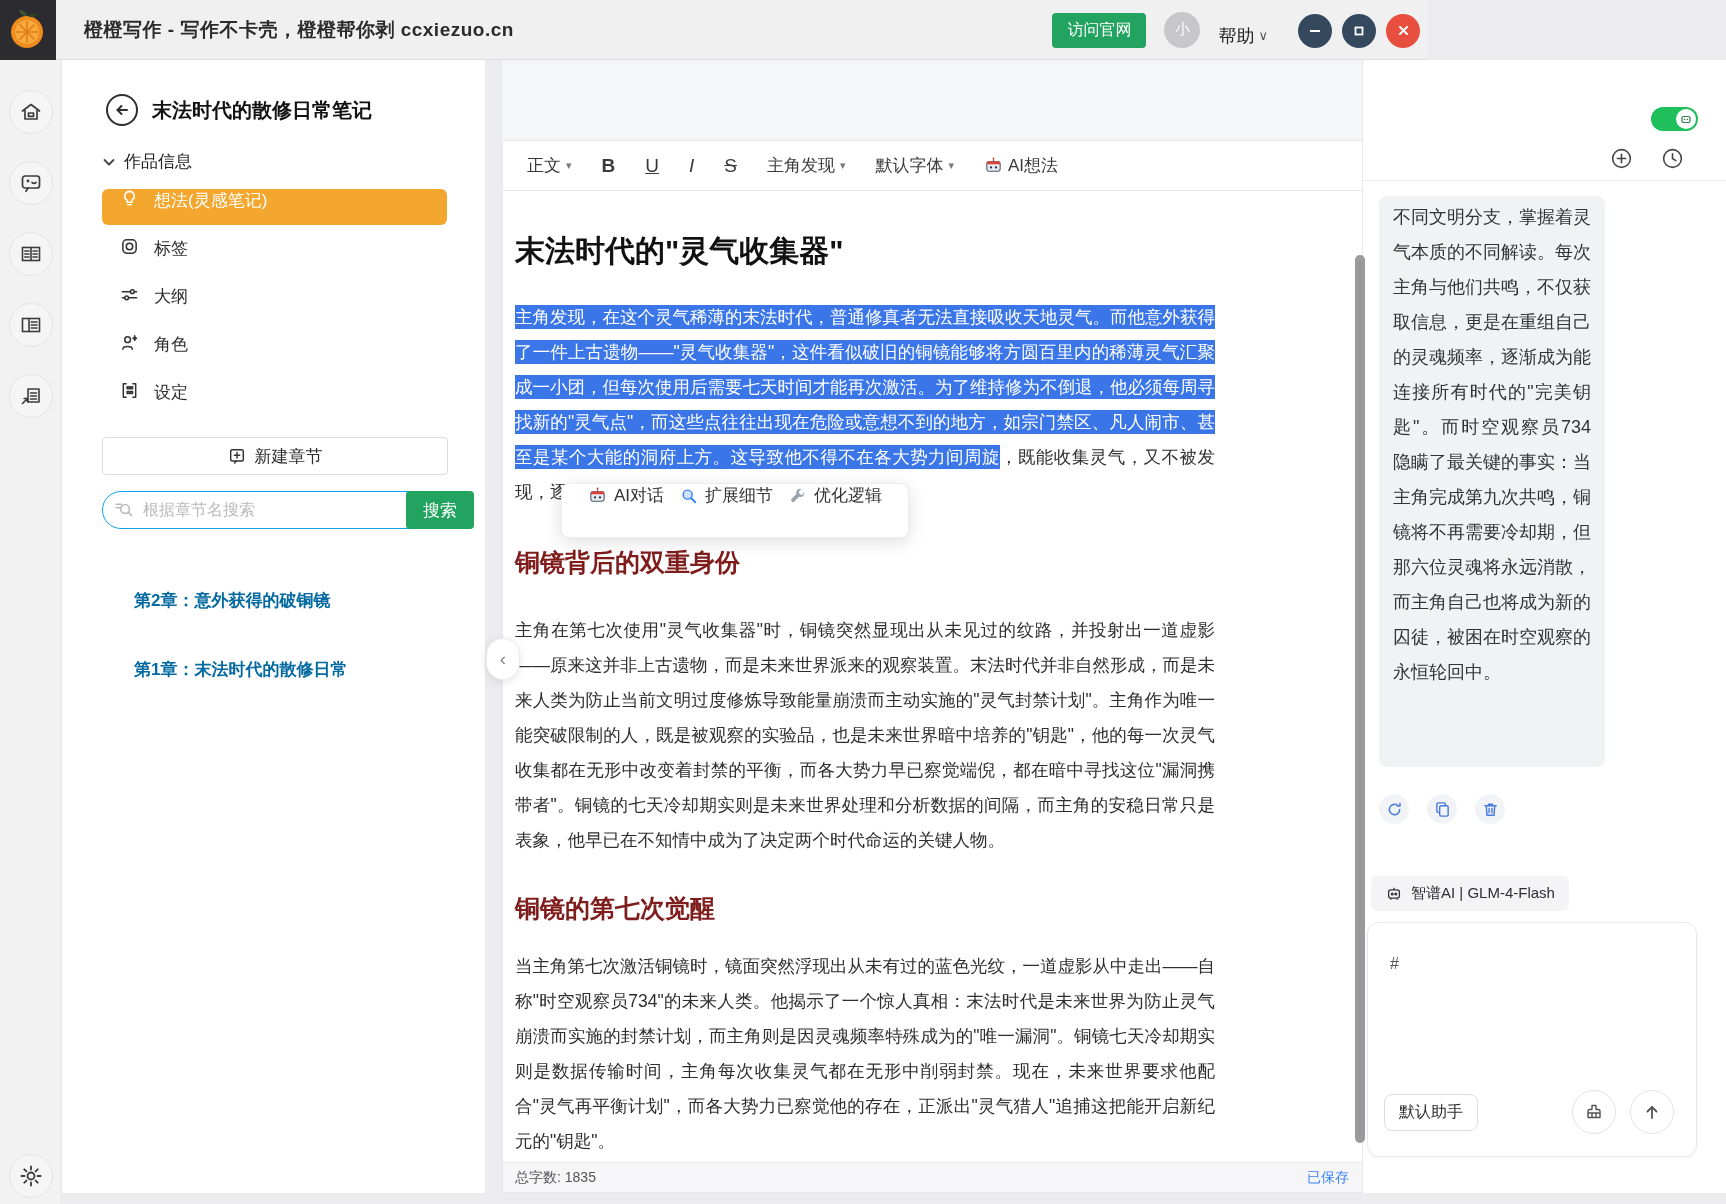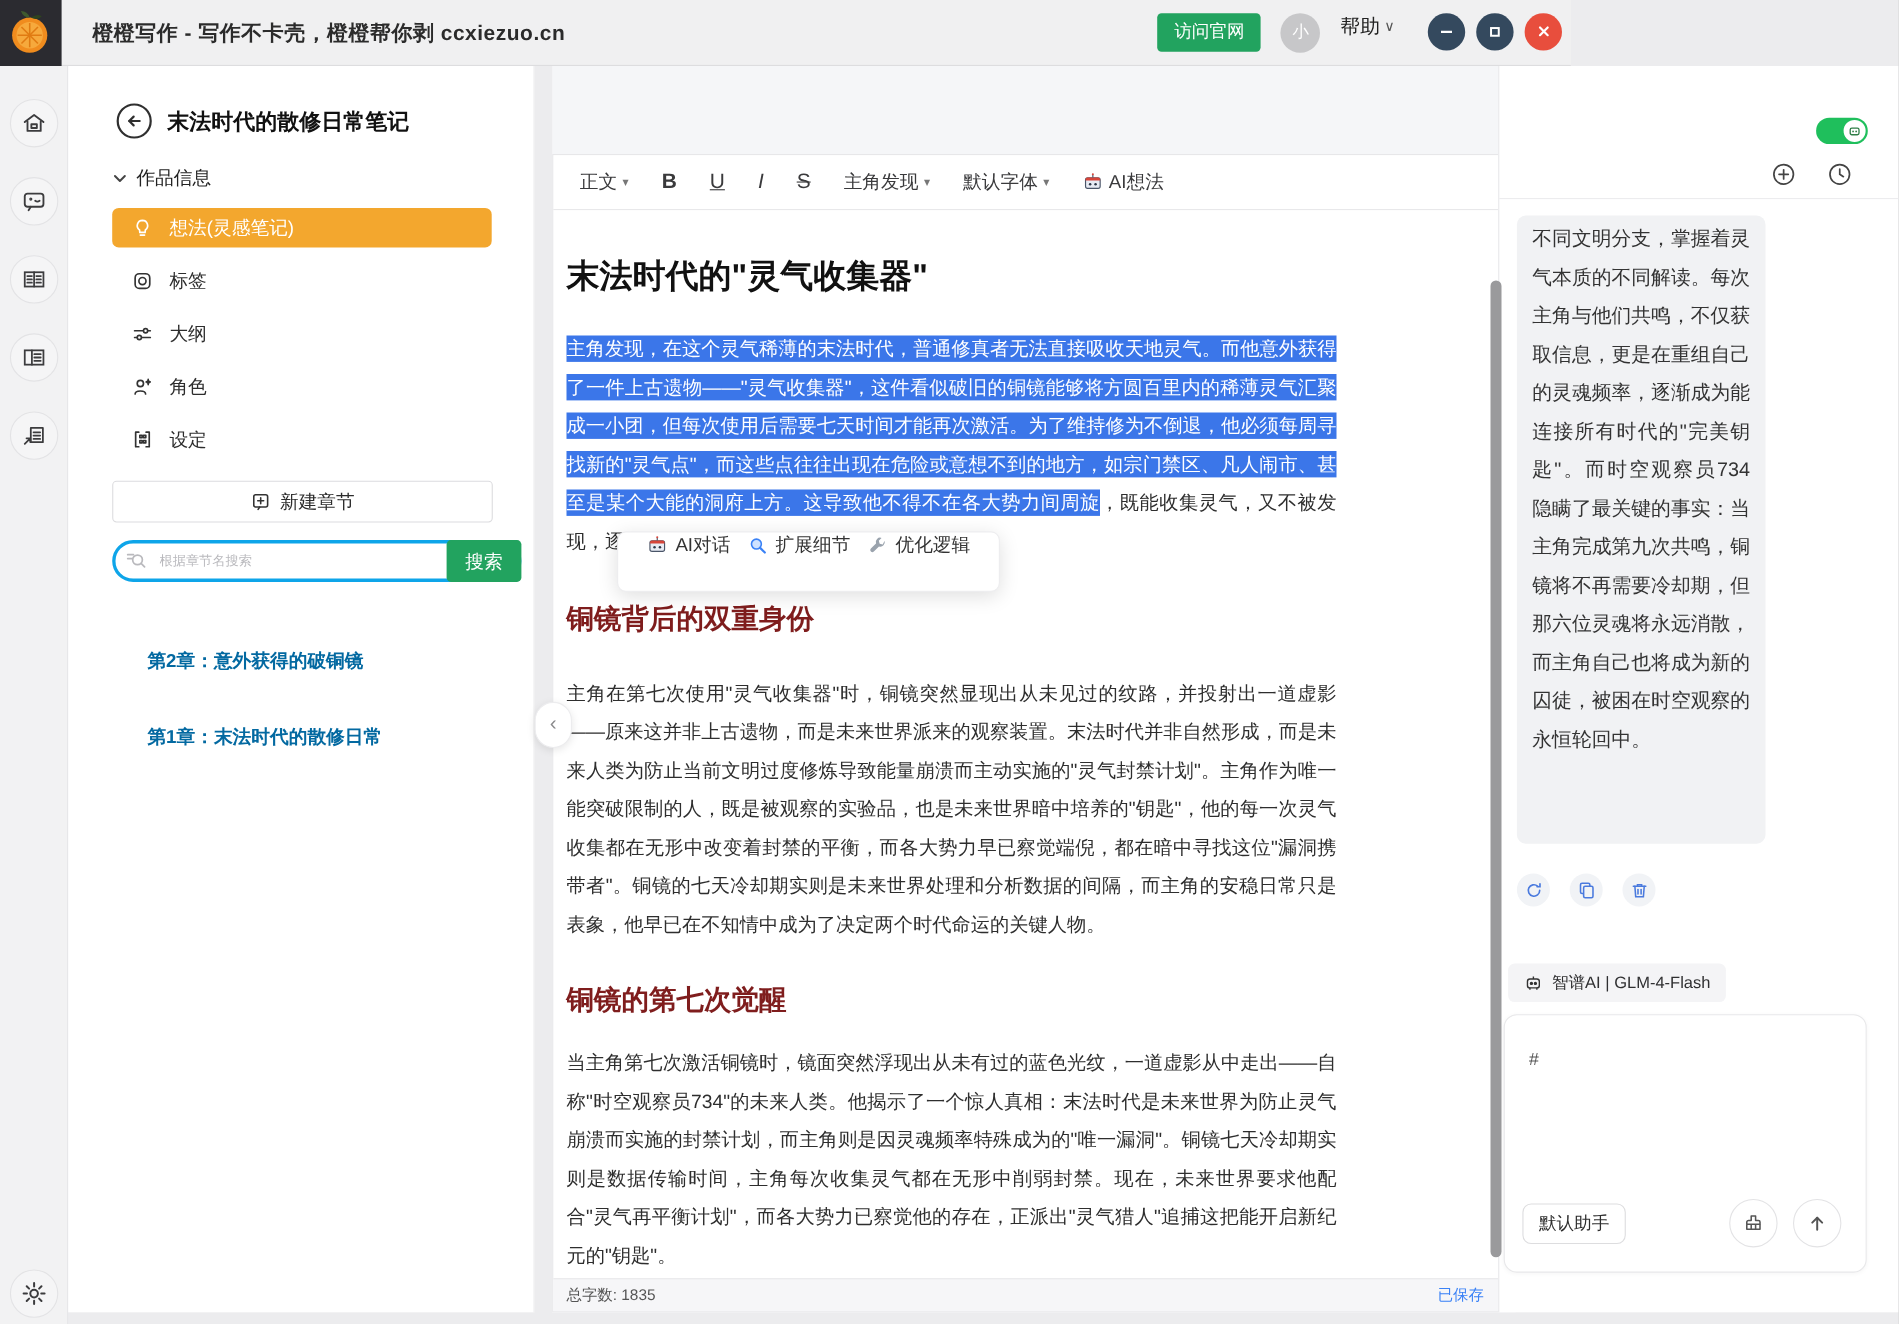--- a/index.html
+++ b/index.html
@@ -5,21 +5,21 @@
   * { margin:0; padding:0; box-sizing:border-box; }
   html,body { background:#d8d8da; }
   body { font-family:"Liberation Sans","DejaVu Sans",sans-serif; color:#333; }
   #app { position:relative; width:1726px; height:1204px; background:#ececee; overflow:hidden; }
 
   
   .titlebar { position:absolute; left:0; top:0; width:1428px; height:60px; background:#f0f0f1; border-bottom:1px solid #dddddf; display:flex; align-items:center; }
   .logo { width:56px; height:60px; background:#2b2b30; position:relative; flex:none; overflow:hidden; }
   .logo svg { position:absolute; left:6px; top:8px; }
   .app-title { font-size:19px; font-weight:bold; color:#2b2b2b; margin-left:28px; letter-spacing:.5px; }
-  .titlebar-right { margin-left:auto; display:flex; align-items:flex-start; gap:18px; padding-right:8px; }
+  .titlebar-right { margin-left:auto; display:flex; align-items:flex-end; gap:18px; padding-right:8px; }
   .visit-btn { background:#22a35f; color:#fff; font-size:16px; padding:7px 15px; border-radius:4px; border:none; cursor:pointer; }
   .avatar { width:36px; height:36px; border-radius:50%; background:#c7c7c9; color:#fff; font-size:15px; display:flex; align-items:center; justify-content:center; }
   .help { font-size:18px; color:#222; display:flex; align-items:center; gap:4px; cursor:pointer; }
   .help .caret { font-size:13px; color:#555; }
   .winbtns { display:flex; gap:10px; margin-left:12px; }
   .winbtn { width:34px; height:34px; border-radius:50%; display:flex; align-items:center; justify-content:center; color:#fff; cursor:pointer; }
   .winbtn.min,.winbtn.max { background:#34495e; }
   .winbtn.close { background:#e84e3d; }
 
   
@@ -28,26 +28,26 @@
   .rail-item { width:44px; height:44px; border-radius:50%; border:1px solid #e3e3e5; display:flex; align-items:center; justify-content:center; color:#3c3c3e; cursor:pointer; background:#f5f5f6; }
   .rail-gear { position:absolute; bottom:6px; left:9px; }
 
   
   .left-panel { position:absolute; left:62px; top:60px; width:424px; height:1133px; background:#fff; border-right:1px solid #ebebed; }
   .doc-head { display:flex; align-items:center; margin:34px 0 0 44px; }
   .back-btn { width:32px; height:32px; border-radius:50%; border:2px solid #2f2f2f; display:flex; align-items:center; justify-content:center; color:#2f2f2f; cursor:pointer; flex:none; }
   .doc-title { font-size:20px; font-weight:bold; color:#111; margin-left:14px; }
   .section-row { display:flex; align-items:center; gap:8px; margin:24px 0 0 40px; font-size:17px; color:#222; cursor:pointer; }
   .menu { margin:16px 38px 0 40px; }
-  .menu-item { display:flex; align-items:center; gap:14px; height:36px; border-radius:6px; padding:0 16px; margin-bottom:12px; font-size:17px; color:#2d2d2d; cursor:pointer; }
+  .menu-item { display:flex; align-items:flex-start; gap:14px; height:36px; border-radius:6px; padding:0 16px; margin-bottom:12px; font-size:17px; color:#2d2d2d; cursor:pointer; }
   .menu-item.active { background:#f3a72e; color:#fff; }
   .menu-item .mi { width:22px; display:flex; justify-content:center; flex:none; }
   .new-chapter { margin:20px 38px 0 40px; height:38px; border:1px solid #dcdcdf; border-radius:4px; background:#fff; display:flex; align-items:center; justify-content:center; gap:9px; font-size:17px; color:#2d2d2d; width:346px; cursor:pointer; }
   .search-row { position:relative; margin:16px 0 0 40px; width:372px; height:38px; }
-  .search-input { width:100%; height:38px; border:3px solid #0ea5e9; border-radius:19px; padding:0 76px 0 40px; font-size:12px; color:#333; outline:none; background:#fff; }
+  .search-input { width:100%; height:38px; border:1px solid #0ea5e9; border-radius:19px; padding:0 76px 0 40px; font-size:16px; color:#333; outline:none; background:#fff; }
   .search-input::placeholder { color:#b9b9bd; }
   .search-icon-wrap { position:absolute; left:12px; top:8px; color:#b9b9bd; }
   .search-btn { position:absolute; right:0; top:0; width:68px; height:38px; background:#22a35f; color:#fff; border:none; border-radius:4px; font-size:17px; cursor:pointer; }
   .chapters { margin:48px 0 0 72px; }
   .chapter { font-size:17px; color:#0369a1; padding:12px 0 34px; cursor:pointer;font-weight:bold; }
 
   
   .center { position:absolute; left:502px; top:60px; width:876px; height:1133px; background:#f5f6f8; }
   .editor-card { position:absolute; left:0; top:80px; width:868px; height:1053px; background:#fff; border:1px solid #e7e7e9; }
   .ed-toolbar { height:50px; border-bottom:1px solid #e8e8ea; display:flex; align-items:center; gap:30px; padding:0 24px; font-size:17px; color:#3a3a3c; }

